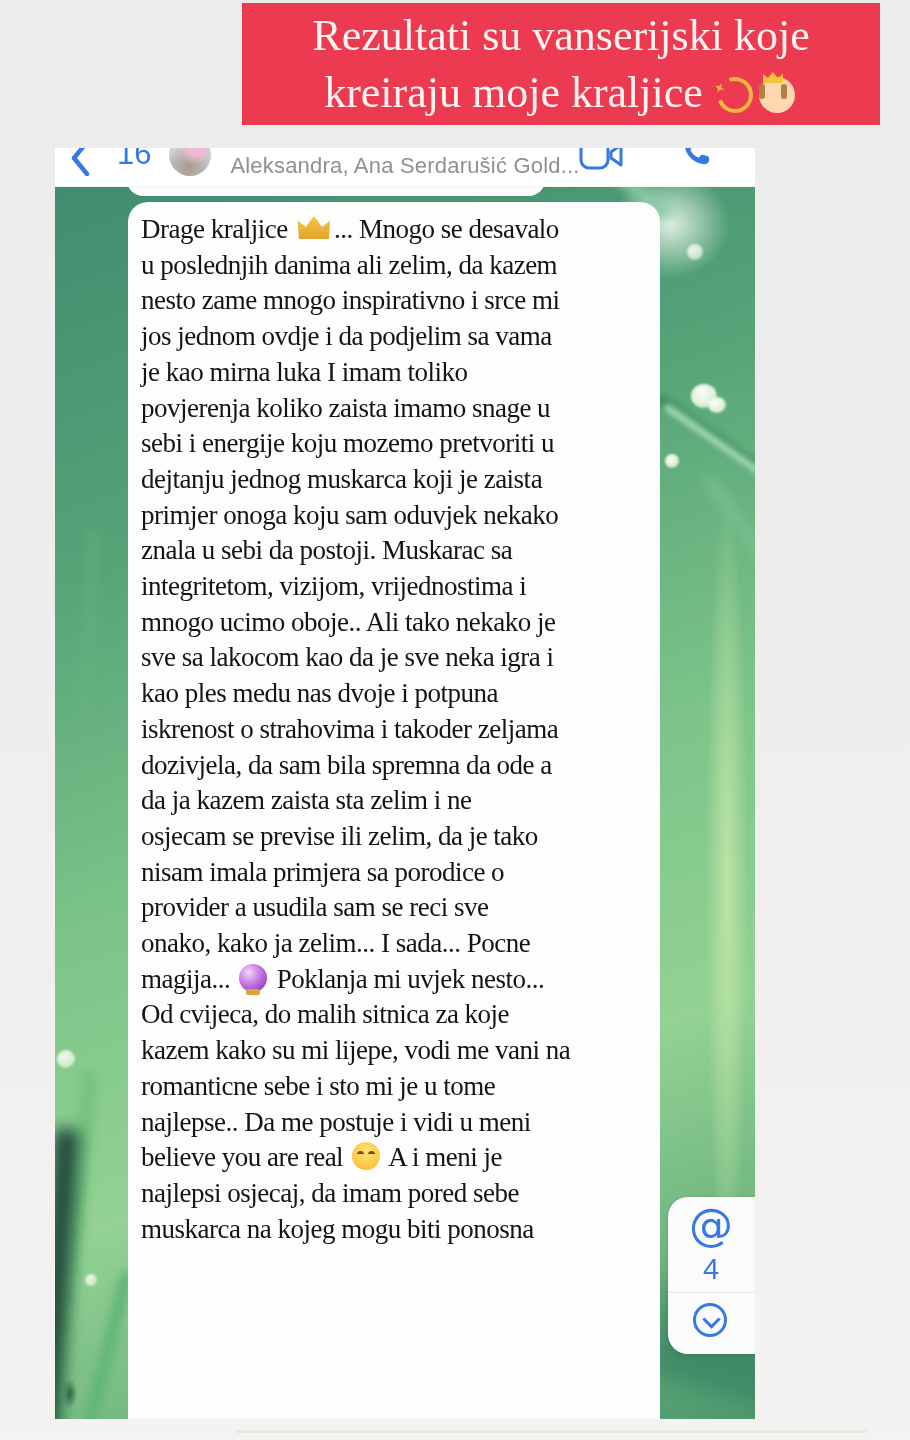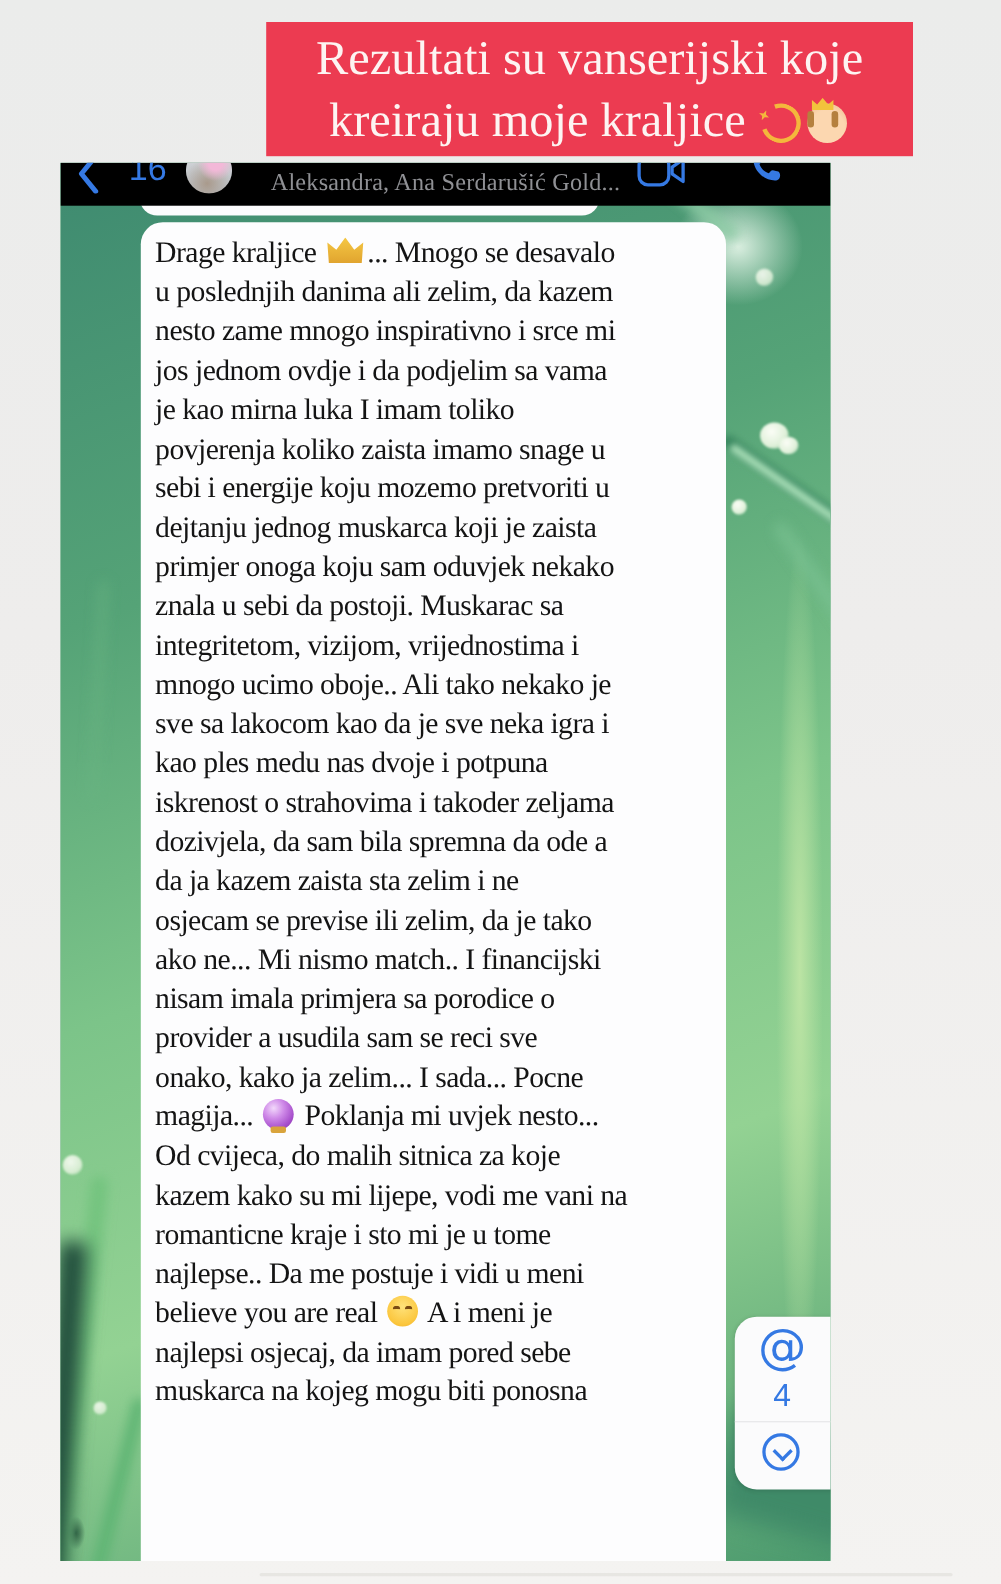--- a/index.html
+++ b/index.html
@@ -3,21 +3,21 @@
 <meta charset="utf-8">
 <style>
   html,body{margin:0;padding:0;}
   body{
     width:910px;height:1440px;position:relative;overflow:hidden;
     background:linear-gradient(180deg,#ebeceb 0%,#eeedec 40%,#f4f3f1 100%);
     font-family:"Liberation Sans",sans-serif;
   }
   
   .banner{
-    position:absolute;left:242px;top:20px;width:588px;height:122px;
+    position:absolute;left:242px;top:3px;width:638px;height:122px;
     background:#ec3b51;display:flex;flex-direction:column;justify-content:center;
     text-align:center;color:#fdf4f2;
     font-family:"Liberation Serif",serif;font-size:44px;line-height:57px;
   }
   .banner-line{white-space:nowrap;}
   .banner .emj{width:36px;height:36px;vertical-align:-6px;}
   
   .screenshot{
     position:absolute;left:55px;top:148px;width:700px;height:1271px;
     overflow:hidden;background:#5aa877;
@@ -45,31 +45,31 @@
     background:radial-gradient(circle at 40% 35%, #fbfdf6, #dff0d9 60%, rgba(223,240,217,0) 100%);}
   .d1{left:632px;top:96px;width:16px;height:16px;opacity:.85;}
   .d2{left:636px;top:236px;width:26px;height:24px;}
   .d3{left:653px;top:249px;width:18px;height:16px;}
   .d4{left:610px;top:306px;width:14px;height:14px;}
   .d5{left:2px;top:902px;width:18px;height:18px;opacity:.9;}
   .d6{left:30px;top:1126px;width:12px;height:12px;opacity:.85;}
   
   .chat-header{
     position:absolute;left:0;top:0;width:700px;height:38px;z-index:3;
-    background:#000000;border-bottom:1px solid rgba(0,0,0,.05);
+    background:#ffffff;border-bottom:1px solid rgba(0,0,0,.05);
   }
   .back-chevron{position:absolute;left:14px;top:-8px;}
   .back-count{position:absolute;left:62px;top:-12px;font-size:31px;color:#3579e3;}
   .avatar{position:absolute;left:114px;top:-14px;width:42px;height:42px;border-radius:50%;
     background:
       radial-gradient(circle at 64% 34%, #f3b8d8 0%, #f3b8d8 16%, rgba(243,184,216,0) 42%),
       radial-gradient(circle at 46% 78%, #a99a8c 0%, rgba(169,154,140,0) 55%),
       linear-gradient(180deg,#d8dbde,#b8bdc2);}
   .chat-title{position:absolute;left:0;right:0;top:5px;text-align:center;
-    font-size:22px;color:#8f9094;letter-spacing:.2px;font-family:Liberation Serif, serif;}
+    font-size:22px;color:#8f9094;letter-spacing:.2px;}
   .video-icon{position:absolute;left:524px;top:-9px;}
   .phone-icon{position:absolute;left:627px;top:-13px;}
   
   .prev-bubble{position:absolute;left:72px;top:20px;width:418px;height:28px;z-index:1;
     background:#fcfcfd;border-radius:0 0 16px 16px;}
   .bubble{position:absolute;left:73px;top:54px;width:532px;height:1240px;z-index:2;
     background:#fdfdfe;border-radius:20px;padding:10px 10px 0 13px;box-sizing:border-box;
     overflow:hidden;}
   .msg-line{white-space:nowrap;font-size:27px;line-height:35.7px;color:#141414;letter-spacing:-.5px;font-family:Liberation Serif, serif;}
   
@@ -154,28 +154,27 @@
         <div class="msg-line">primjer onoga koju sam oduvjek nekako</div>
         <div class="msg-line">znala u sebi da postoji. Muskarac sa</div>
         <div class="msg-line">integritetom, vizijom, vrijednostima i</div>
         <div class="msg-line">mnogo ucimo oboje.. Ali tako nekako je</div>
         <div class="msg-line">sve sa lakocom kao da je sve neka igra i</div>
         <div class="msg-line">kao ples medu nas dvoje i potpuna</div>
         <div class="msg-line">iskrenost o strahovima i takoder zeljama</div>
         <div class="msg-line">dozivjela, da sam bila spremna da ode a</div>
         <div class="msg-line">da ja kazem zaista sta zelim i ne</div>
         <div class="msg-line">osjecam se previse ili zelim, da je tako</div>
-        <div class="msg-line">ako ne... Mi nismo match.. I financijski</div>
         <div class="msg-line">nisam imala primjera sa porodice o</div>
         <div class="msg-line">provider a usudila sam se reci sve</div>
         <div class="msg-line">onako, kako ja zelim... I sada... Pocne</div>
         <div class="msg-line">magija... <span class="emj e-ball"></span> Poklanja mi uvjek nesto...</div>
         <div class="msg-line">Od cvijeca, do malih sitnica za koje</div>
         <div class="msg-line">kazem kako su mi lijepe, vodi me vani na</div>
-        <div class="msg-line">romanticne kraje i sto mi je u tome</div>
+        <div class="msg-line">romanticne sebe i sto mi je u tome</div>
         <div class="msg-line">najlepse.. Da me postuje i vidi u meni</div>
         <div class="msg-line">believe you are real <span class="emj e-shy"></span> A i meni je</div>
         <div class="msg-line">najlepsi osjecaj, da imam pored sebe</div>
         <div class="msg-line">muskarca na kojeg mogu biti ponosna</div>
       </div>
   </div>
 
   <div class="chat-header">
     <span class="back-chevron">
       <svg width="24" height="36" viewBox="0 0 24 36">

